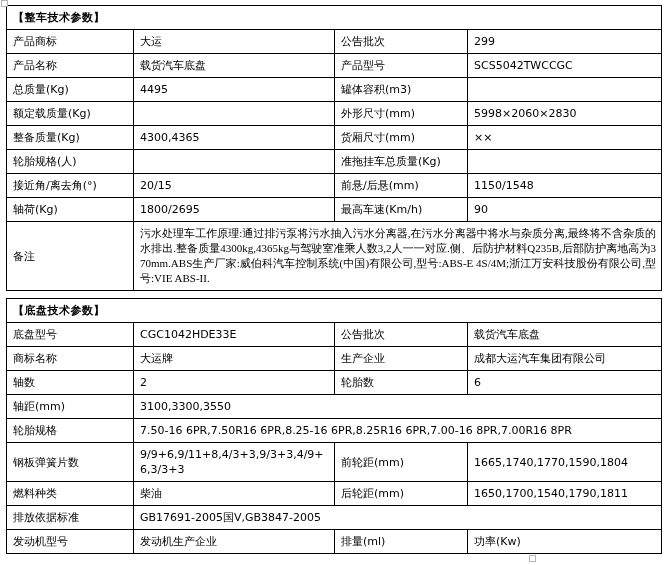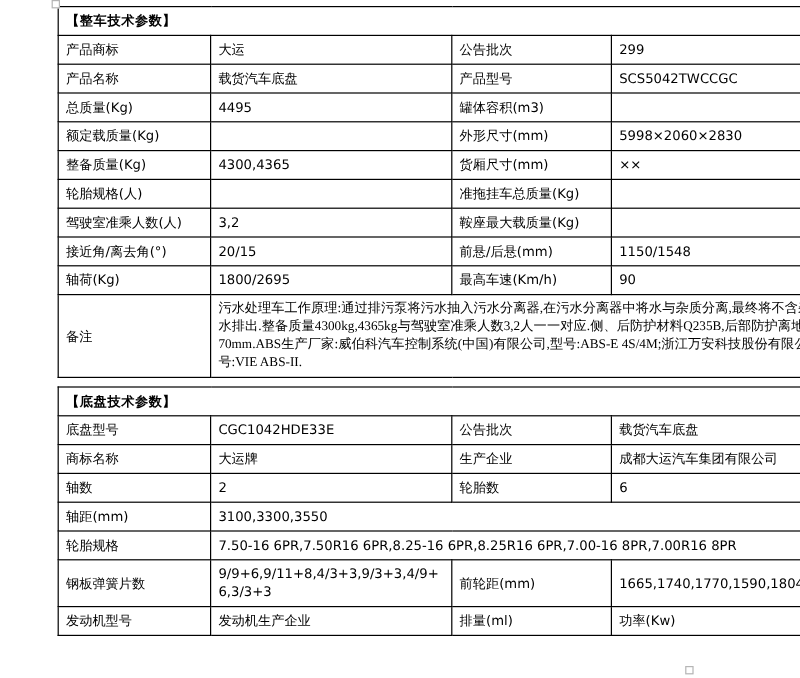--- a/index.html
+++ b/index.html
@@ -14,21 +14,20 @@
     font-size: 11px;
     color: #000000;
     overflow: hidden;
   }
   .page {
     width: 538px;
     height: 565px;
     position: relative;
     box-sizing: border-box;
     padding: 5px 6px 0 6px;
-    margin-left: 42px;
   }
   table.spec {
     width: 655px;
     border-collapse: collapse;
     table-layout: fixed;
     border: 1px solid #000000;
   }
   table.spec td {
     border: 1px solid #000000;
     padding: 4px 5px 4px 6px;
@@ -125,26 +124,20 @@
         <td>××</td>
       </tr>
 
       <tr>
         <td class="label">轮胎规格(人)</td>
         <td></td>
         <td class="label">准拖挂车总质量(Kg)</td>
         <td></td>
       </tr>
 
-      <tr>
-        <td class="label">驾驶室准乘人数(人)</td>
-        <td>3,2</td>
-        <td class="label">鞍座最大载质量(Kg)</td>
-        <td></td>
-      </tr>
 
       <tr>
         <td class="label">接近角/离去角(°)</td>
         <td>20/15</td>
         <td class="label">前悬/后悬(mm)</td>
         <td>1150/1548</td>
       </tr>
 
       <tr>
         <td class="label">轴荷(Kg)</td>
@@ -205,21 +198,31 @@
         <td colspan="3">7.50-16 6PR,7.50R16 6PR,8.25-16 6PR,8.25R16 6PR,7.00-16 8PR,7.00R16 8PR</td>
       </tr>
 
       <tr>
         <td class="label">钢板弹簧片数</td>
         <td>9/9+6,9/11+8,4/3+3,9/3+3,4/9+6,3/3+3</td>
         <td class="label">前轮距(mm)</td>
         <td>1665,1740,1770,1590,1804</td>
       </tr>
 
-
+      <tr>
+        <td class="label">燃料种类</td>
+        <td>柴油</td>
+        <td class="label">后轮距(mm)</td>
+        <td>1650,1700,1540,1790,1811</td>
+      </tr>
+
+      <tr>
+        <td class="label">排放依据标准</td>
+        <td colspan="3">GB17691-2005国V,GB3847-2005</td>
+      </tr>
 
       <tr>
         <td class="sub-head">发动机型号</td>
         <td class="sub-head">发动机生产企业</td>
         <td class="sub-head">排量(ml)</td>
         <td class="sub-head">功率(Kw)</td>
       </tr>
 
     </tbody>
   </table>

